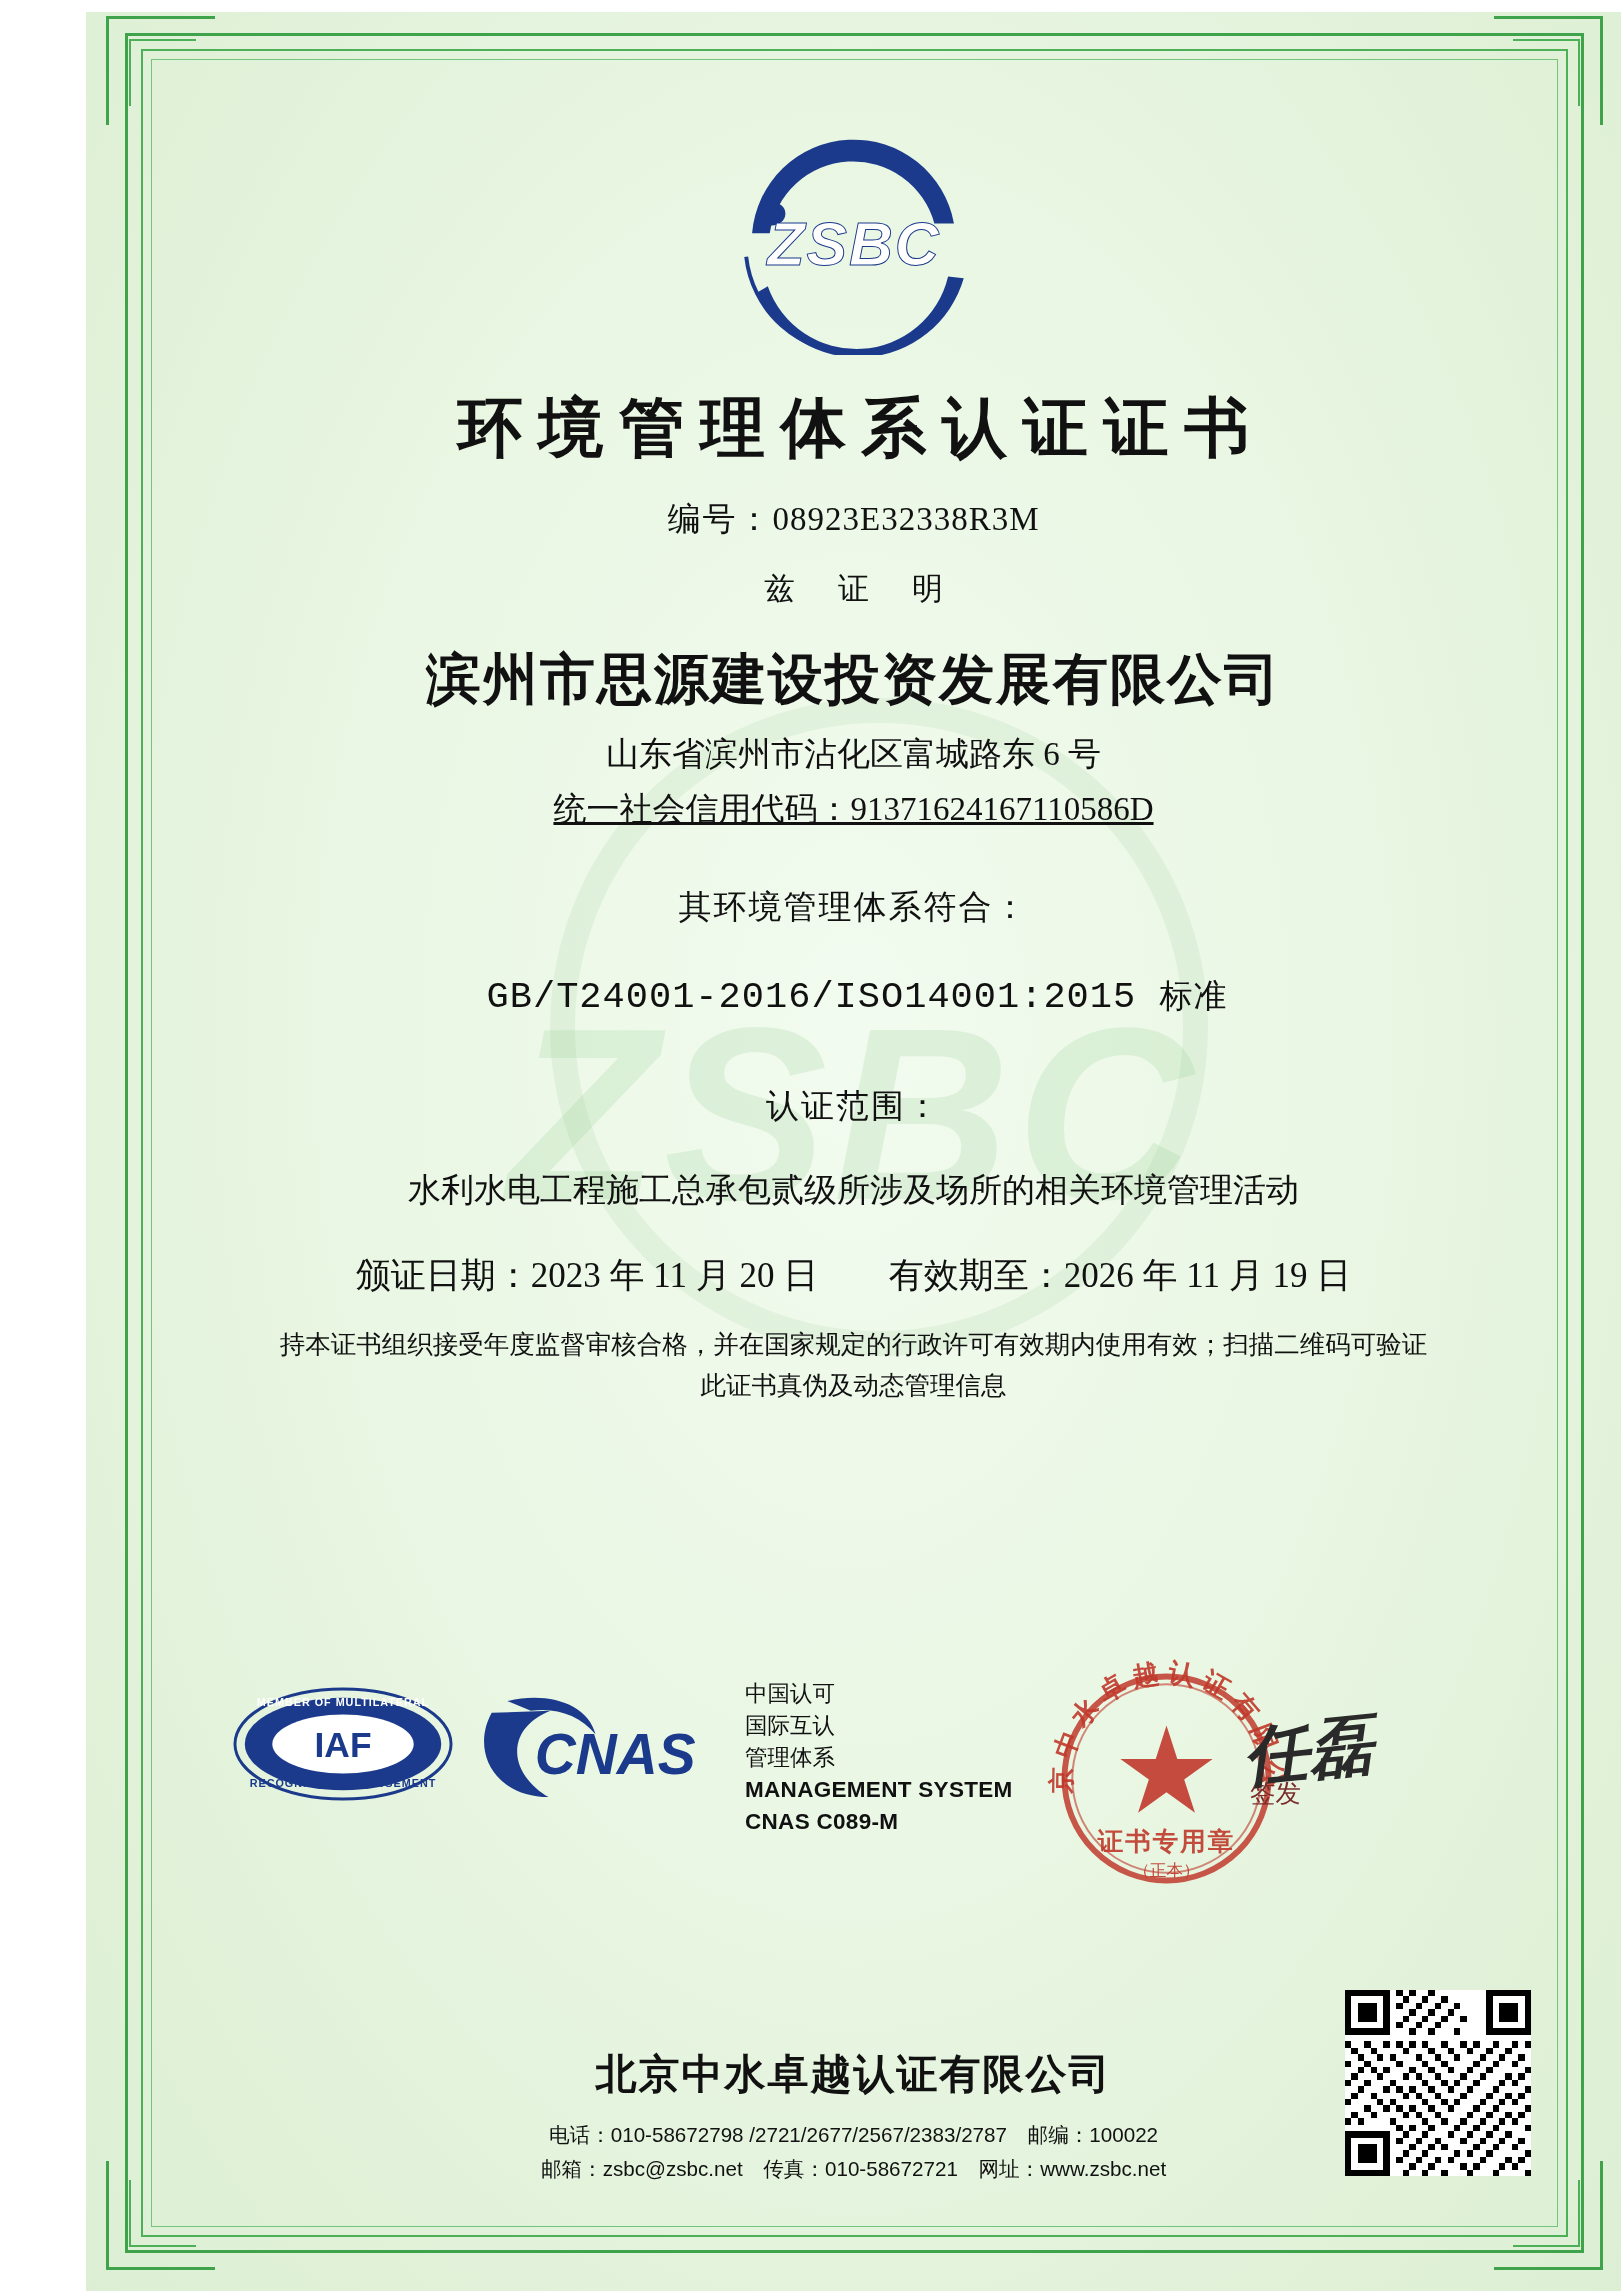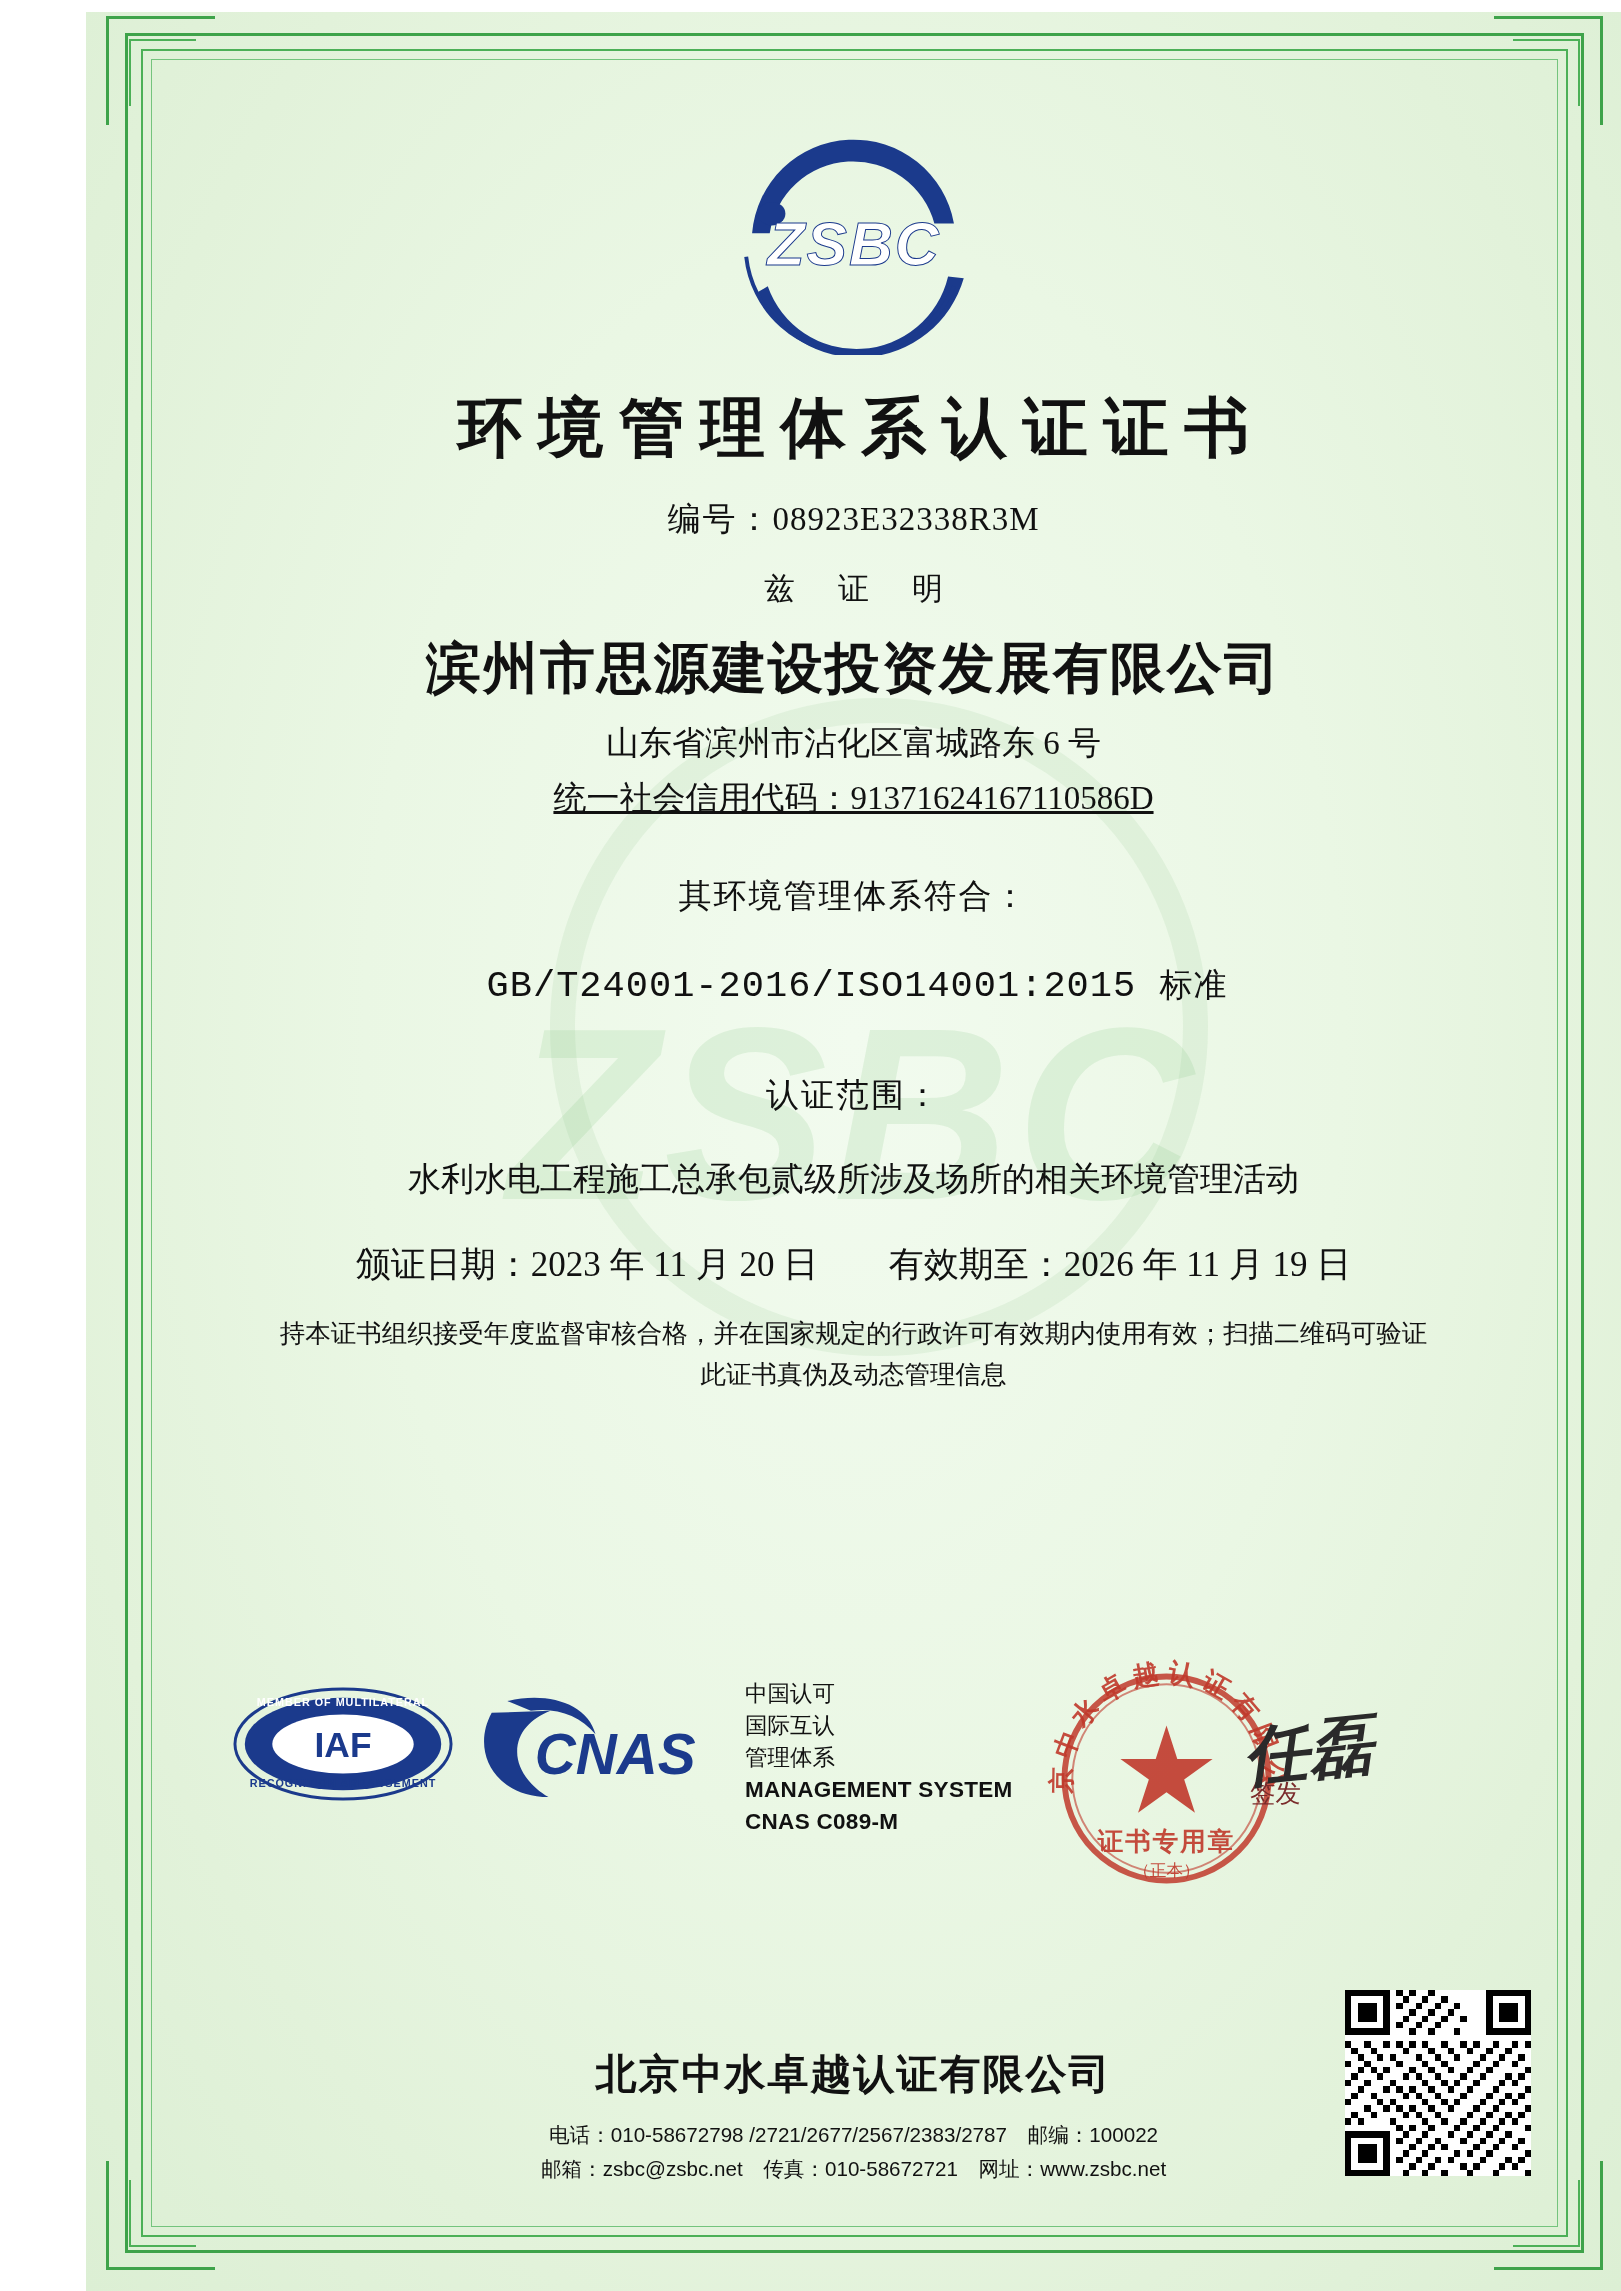--- a/index.html
+++ b/index.html
@@ -150,21 +150,21 @@
 
   .hereby {
     margin-top: 25.5px;
     font-size: 31px;
     letter-spacing: 17.6px;
     color: #111111;
     text-indent: 17.6px;
   }
 
   .company {
-    margin-top: 22px;
+    margin-top: 33px;
     font-family: "Liberation Sans", sans-serif;
     font-weight: 700;
     font-size: 55px;
     letter-spacing: 2px;
     color: #111111;
   }
 
   .address {
     margin-top: 15.7px;
     font-size: 33px;

